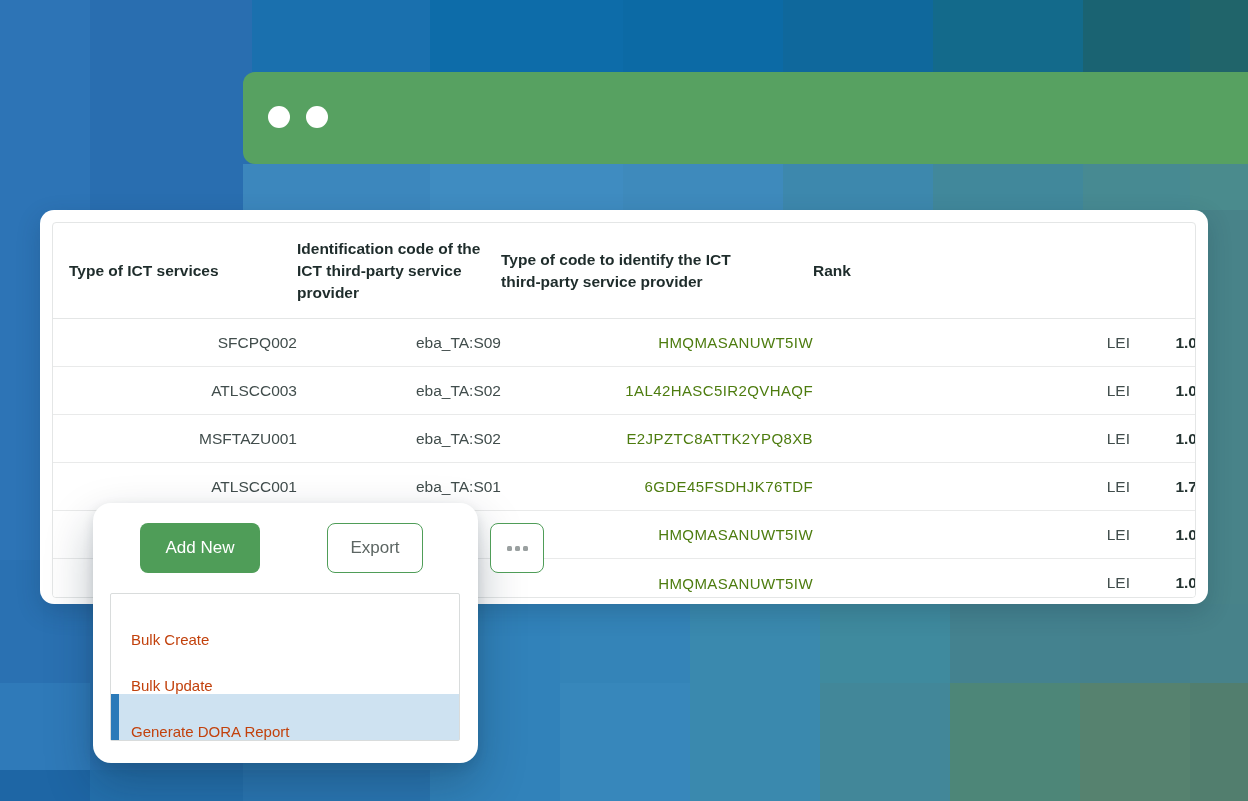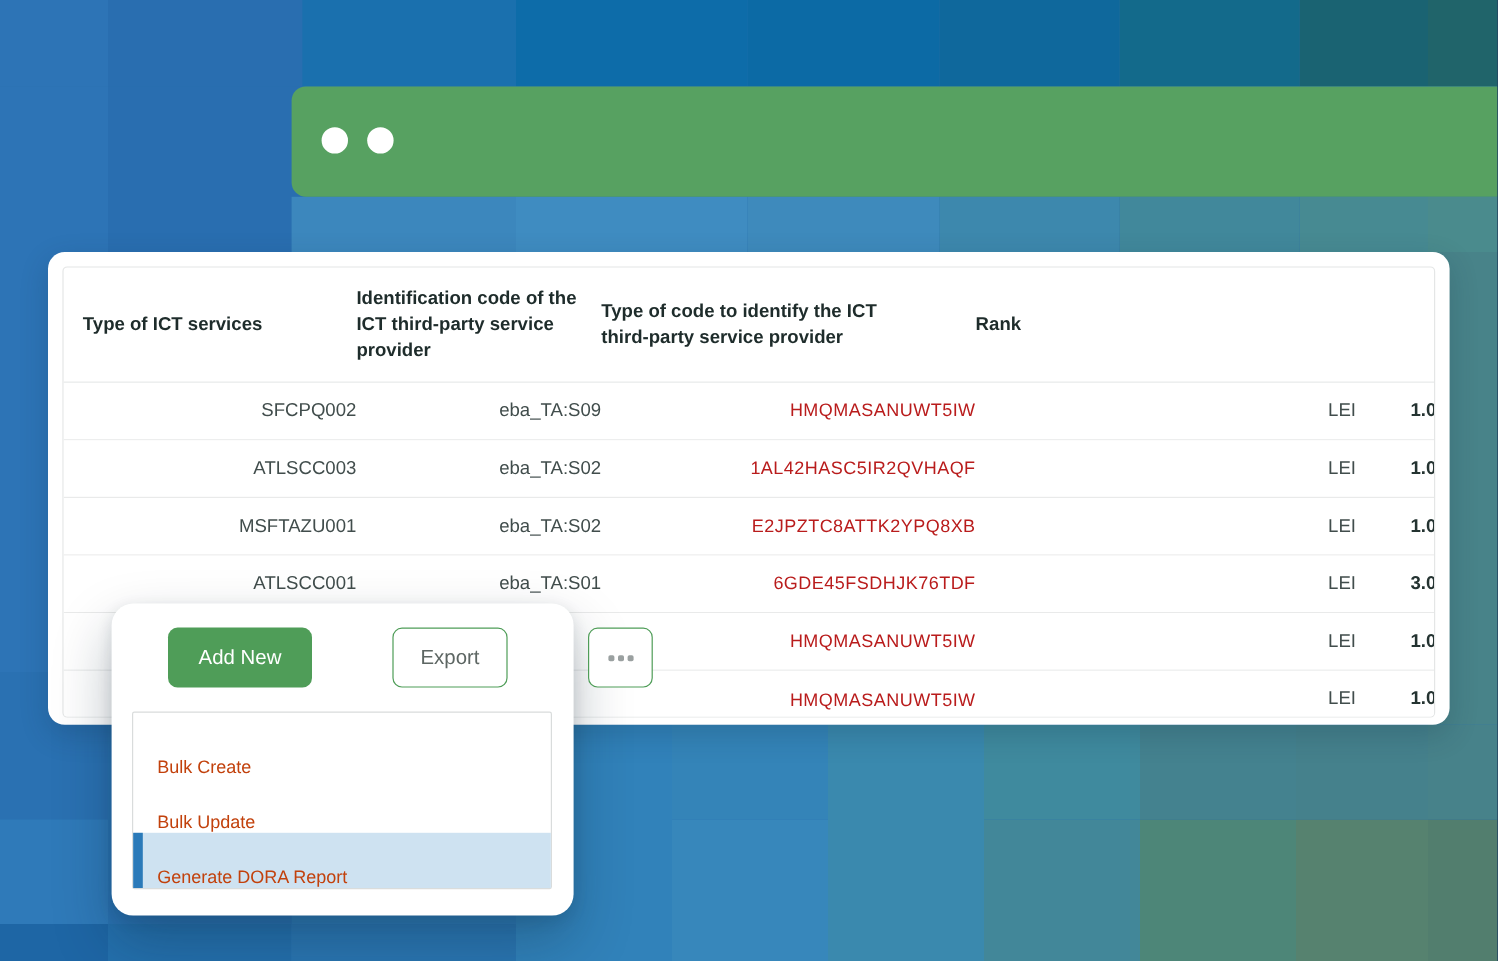--- a/index.html
+++ b/index.html
@@ -53,21 +53,21 @@
   .trow{
     display:flex;align-items:center;height:48px;padding-left:16px;
     border-bottom:1px solid #e9eaea;box-sizing:border-box;background:#fff;text-align:right;
   }
   .trow:last-child{border-bottom:none;}
   .td{
     flex:none;font-size:15.5px;color:#414d4c;white-space:nowrap;overflow:hidden;
   }
   .td:nth-child(1){width:228px;}
   .td:nth-child(2){width:204px;}
-  .td:nth-child(3){width:312px;font-size:15px;letter-spacing:.4px;color:#b91c1c;}
+  .td:nth-child(3){width:312px;font-size:15px;letter-spacing:.4px;color:#4d7c0f;}
   .td:nth-child(4){width:317px;}
   .td:nth-child(5){width:67px;font-weight:600;color:#243331;}
 
   
   .popup{
     position:absolute;left:93px;top:503px;width:385px;height:260px;
     background:#ffffff;border-radius:18px;z-index:4;
     box-shadow:0 22px 48px rgba(10,32,52,.28),0 4px 12px rgba(10,32,52,.12);
   }
   .toolbar{position:absolute;left:19px;top:20px;display:flex;gap:20px;padding-left:28px;}
@@ -194,21 +194,21 @@
           <div class="td">eba_TA:S02</div>
           <div class="td">E2JPZTC8ATTK2YPQ8XB</div>
           <div class="td">LEI</div>
           <div class="td">1.0</div>
         </div>
         <div class="trow">
           <div class="td">ATLSCC001</div>
           <div class="td">eba_TA:S01</div>
           <div class="td">6GDE45FSDHJK76TDF</div>
           <div class="td">LEI</div>
-          <div class="td">3.0</div>
+          <div class="td">1.7</div>
         </div>
         <div class="trow">
           <div class="td">SF</div>
           <div class="td"></div>
           <div class="td">HMQMASANUWT5IW</div>
           <div class="td">LEI</div>
           <div class="td">1.0</div>
         </div>
         <div class="trow">
           <div class="td">SF</div>

